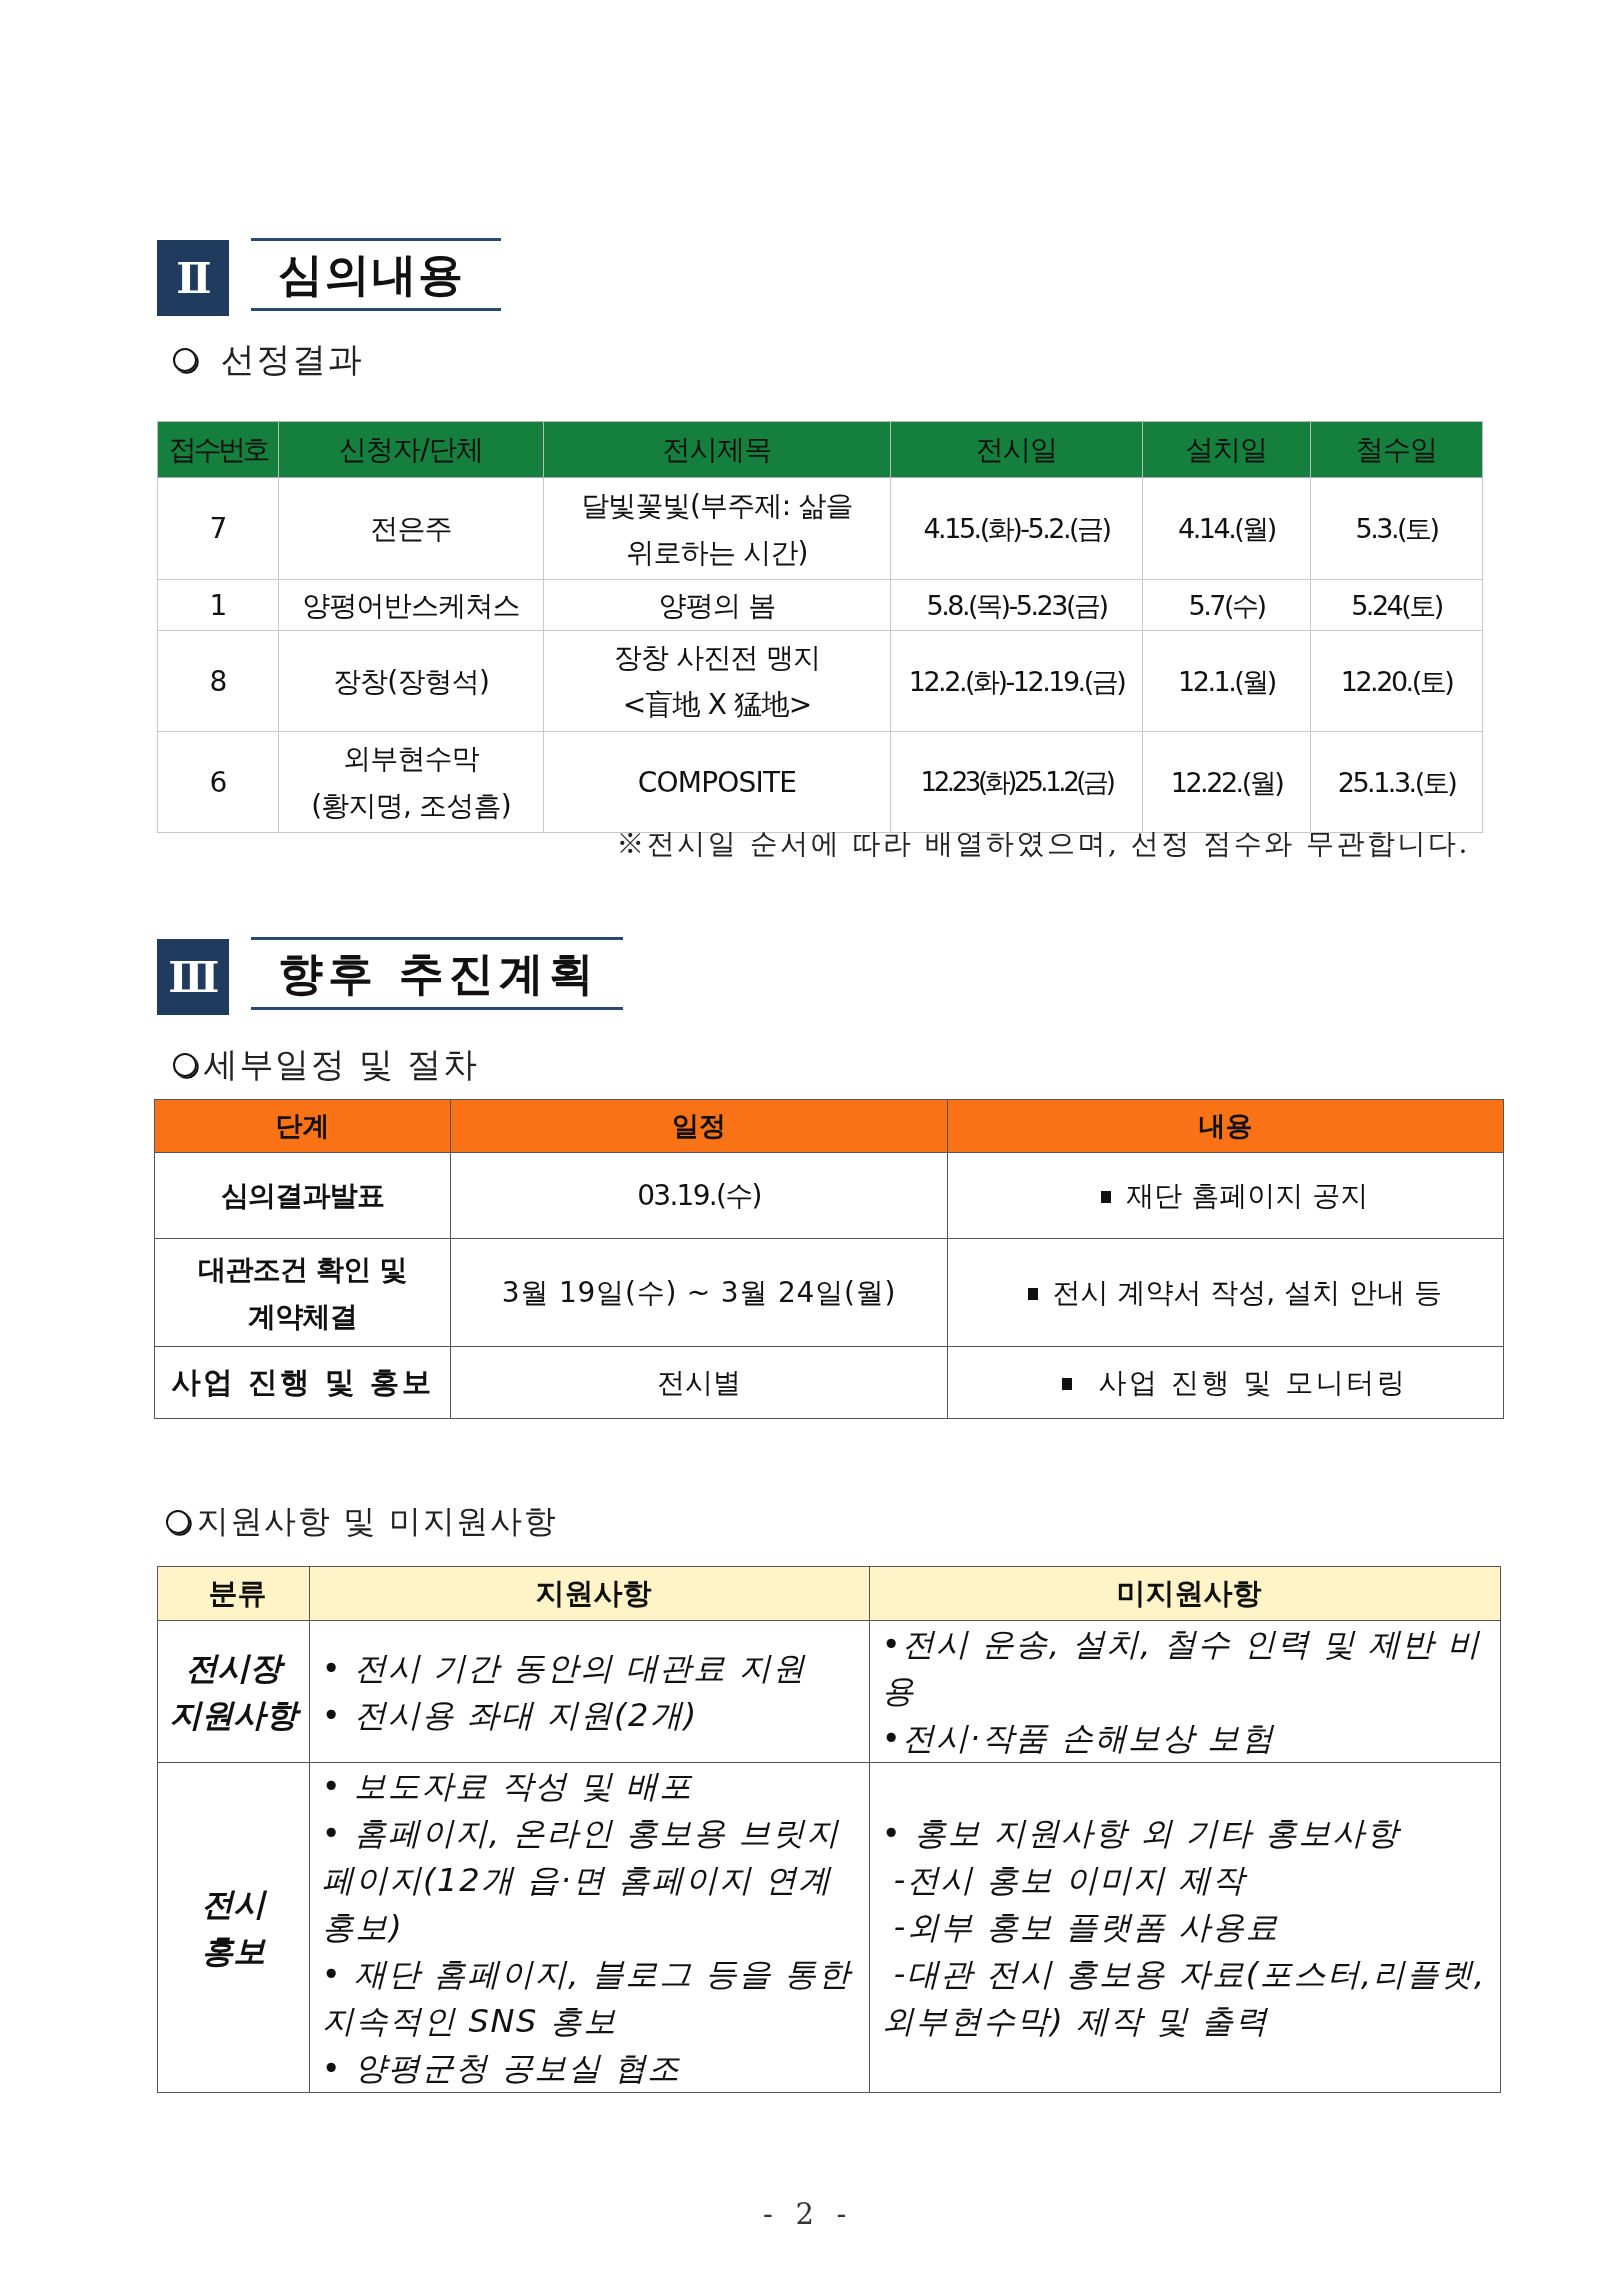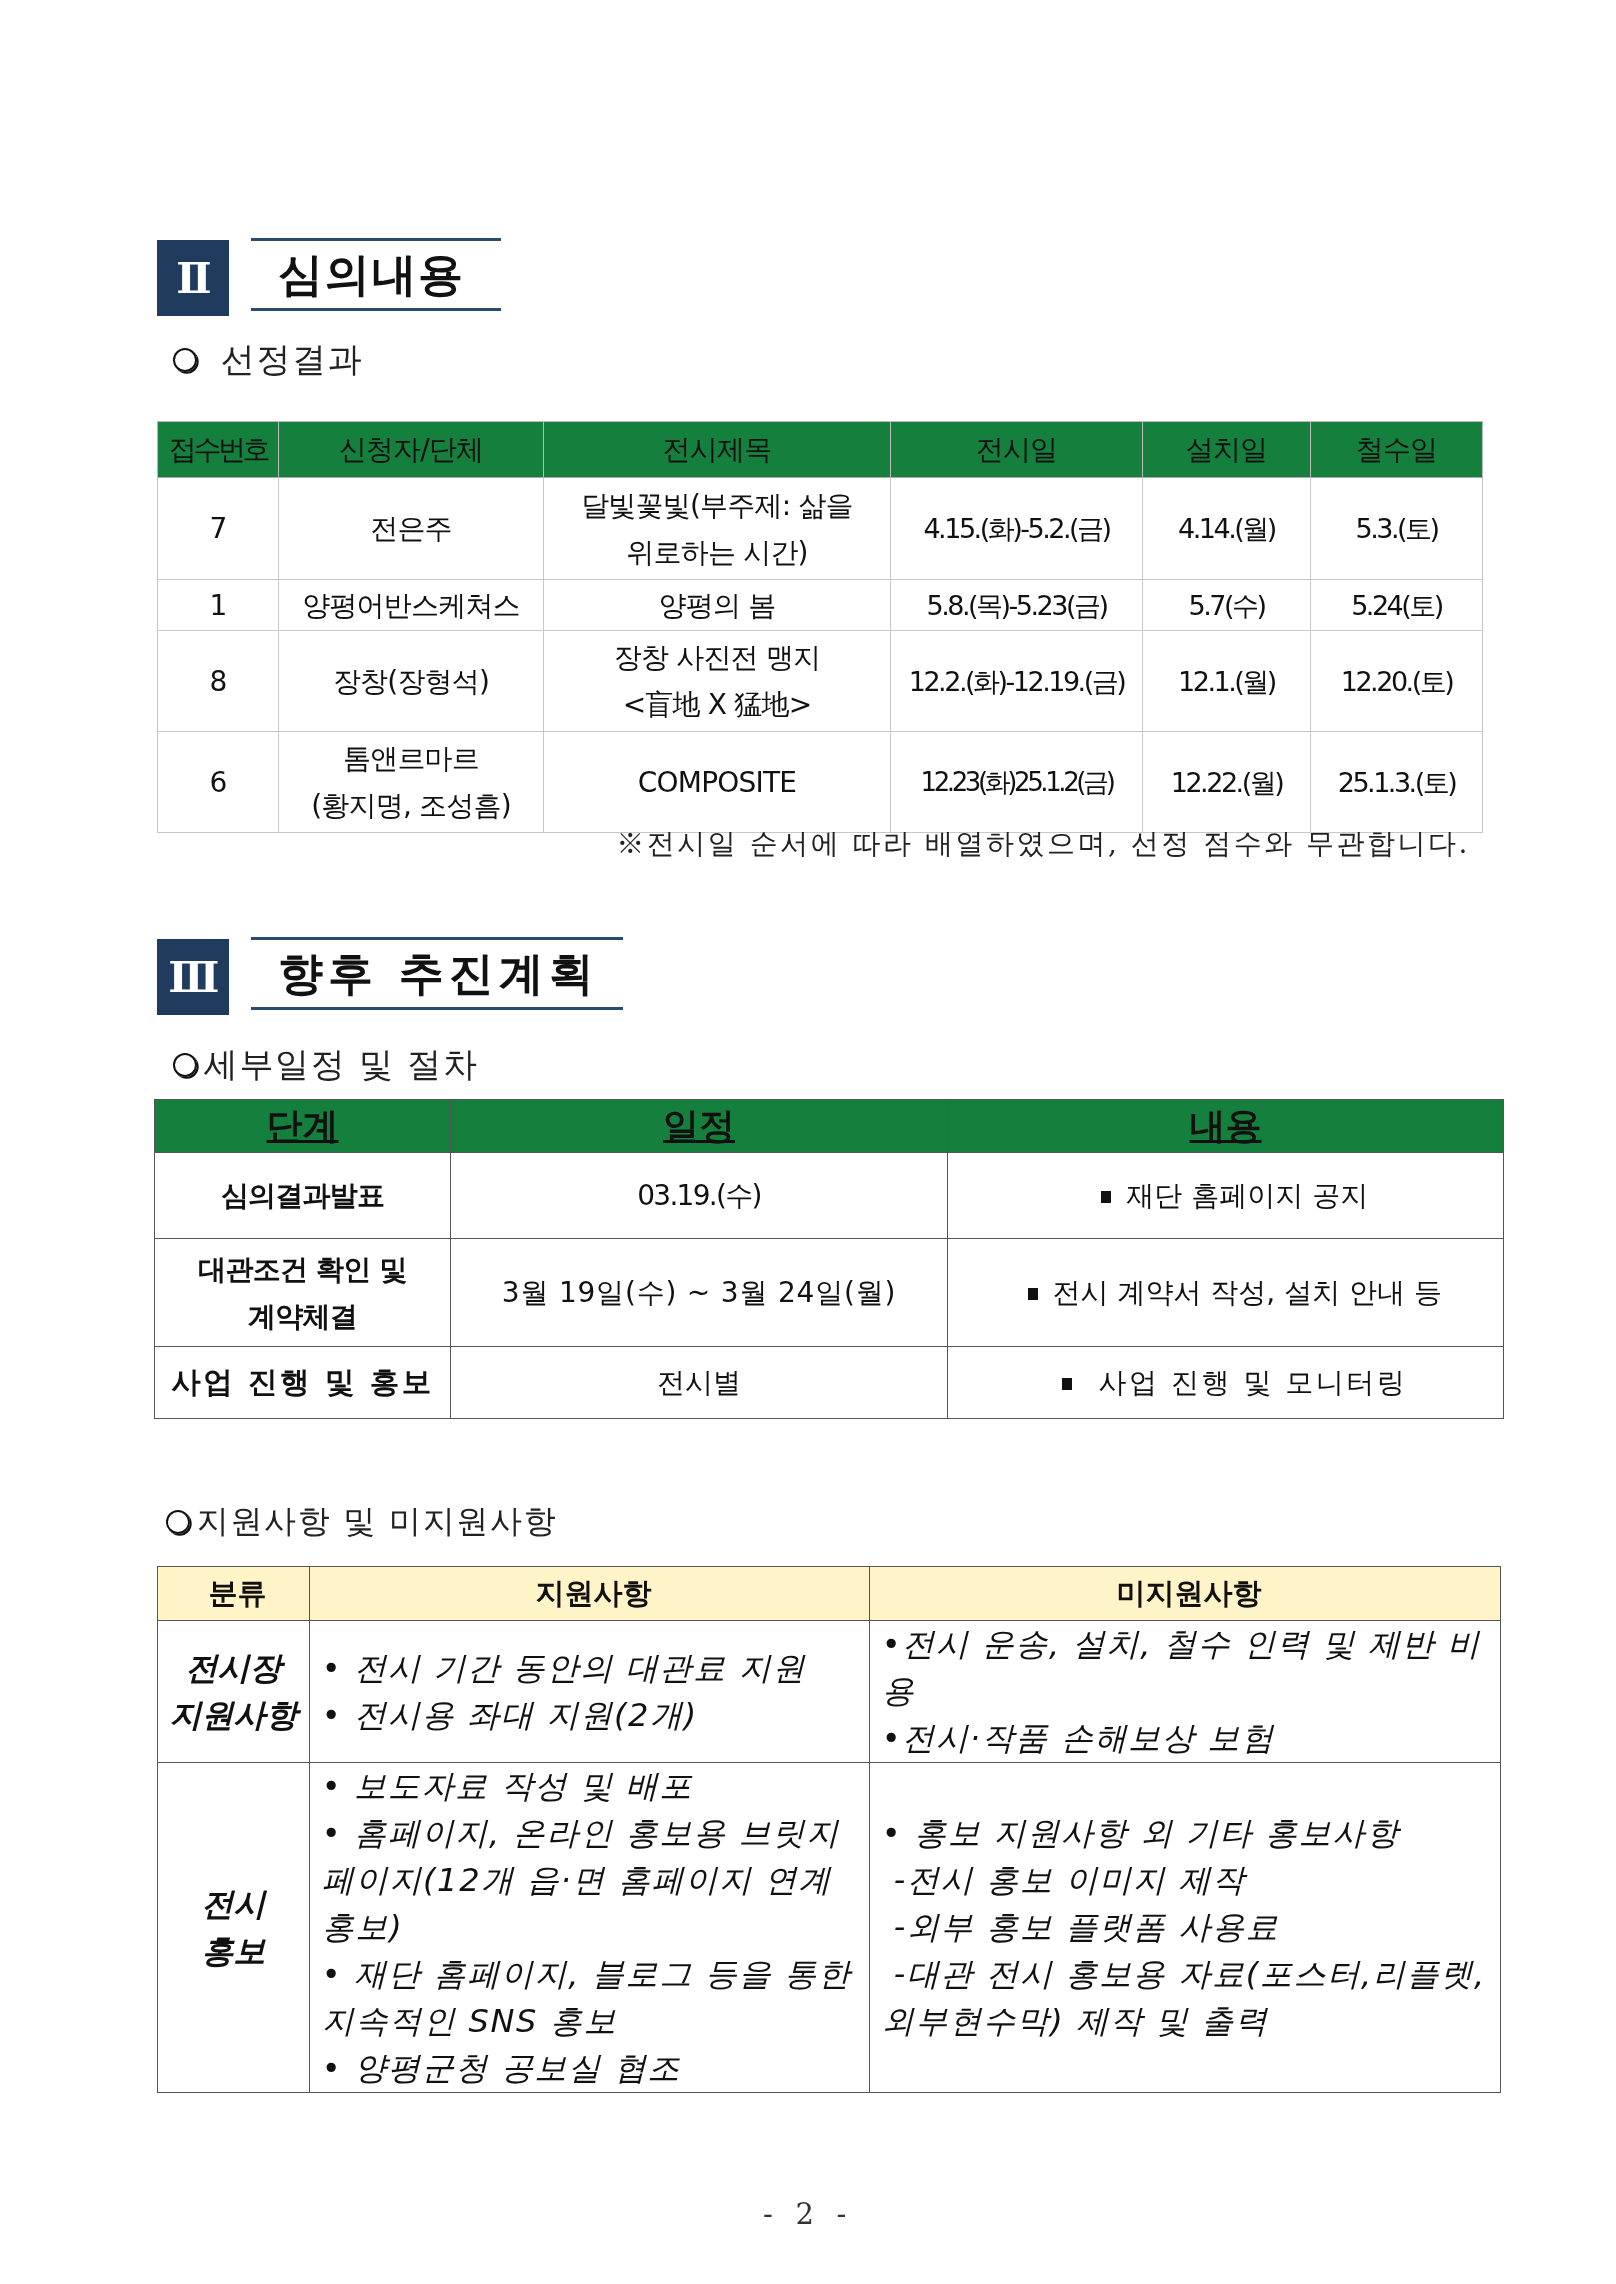--- a/index.html
+++ b/index.html
@@ -31,21 +31,21 @@
            border: 0.8px solid #bbb; border-bottom: 1.7px solid #aaa; letter-spacing: -0.8px; }
   #t1 td { border: 0.8px solid #c8c8c8; font-size: 28px; line-height: 47px; letter-spacing: -0.8px; }
   #t1 td.date { font-size: 27px; letter-spacing: -2.5px; }
   #t1 td.tight { letter-spacing: -3.4px; font-size: 26px; }
 
   .note { position: absolute; left: 505px; top: 825px; width: 965px; text-align: right;
           font-family: "DejaVu Serif", serif; font-size: 28px; color: #222; letter-spacing: 2.5px; }
 
   
   #t2 { left: 154px; top: 1099px; width: 1349px; border: 1.7px solid #555; }
-  #t2 th { background: #15803d; font-size: 36px; height: 52px; border: 0.8px solid #555; text-decoration: underline; }
+  #t2 th { background: #f97316; font-size: 27px; height: 52px; border: 0.8px solid #555; }
   #t2 td { border: 0.8px solid #555; font-size: 28px; line-height: 47px; }
   #t2 td.stage { font-weight: bold; letter-spacing: -0.8px; }
   #t2 td.content { text-align: center; padding-left: 18.5px; }
   #t2 .sq { display: inline-block; width: 10px; height: 11.8px; background: #111; margin-right: 15px;
             vertical-align: middle; }
 
   
   #t3 { left: 157px; top: 1566px; width: 1343px; border: 1.7px solid #555; }
   #t3 th { background: #fff3c8; font-size: 29px; height: 53px; border: 0.8px solid #555; padding-left: 8px; }
   #t3 td { border: 0.8px solid #555; font-size: 32px; line-height: 47px; vertical-align: middle; font-style: italic; }
@@ -115,21 +115,21 @@
           <div>장창 사진전 맹지</div>
           <div>&lt;盲地 X 猛地&gt;</div>
         </td>
       <td class="date">12.2.(화)-12.19.(금)</td>
       <td class="date">12.1.(월)</td>
       <td class="date">12.20.(토)</td>
     </tr>
     <tr style="height:101px">
       <td>6</td>
       <td>
-          <div>톰앤르마르</div>
+          <div>외부현수막</div>
           <div>(황지명, 조성흠)</div>
         </td>
       <td>COMPOSITE</td>
       <td class="tight">12.23(화)25.1.2(금)</td>
       <td class="date">12.22.(월)</td>
       <td class="date">25.1.3.(토)</td>
     </tr>
   </tbody>
 </table>
 

